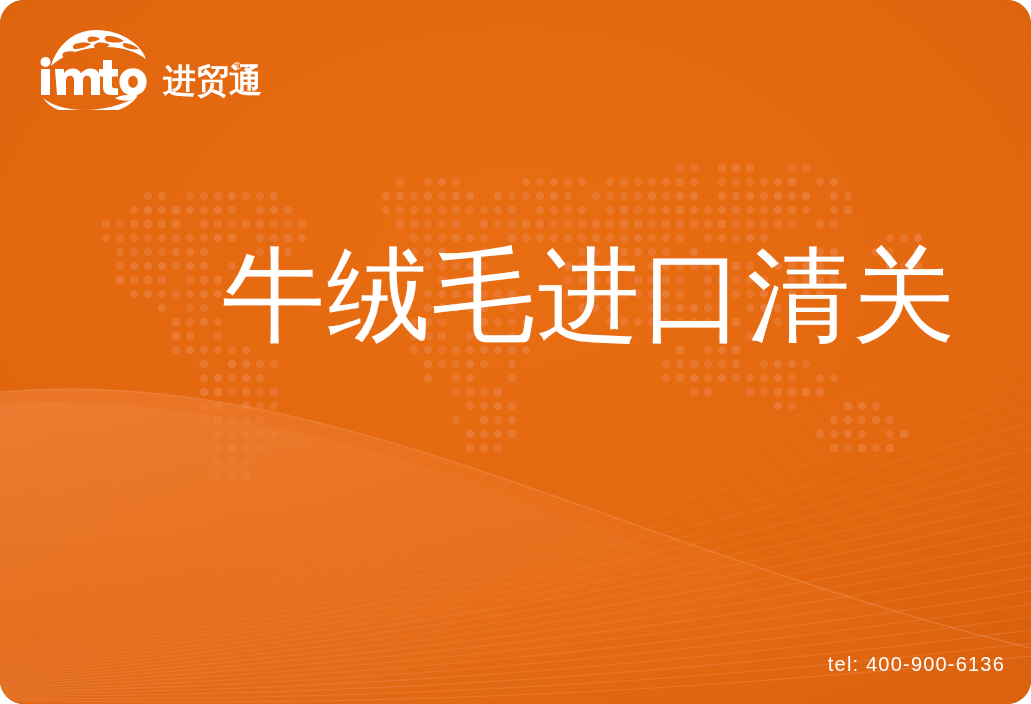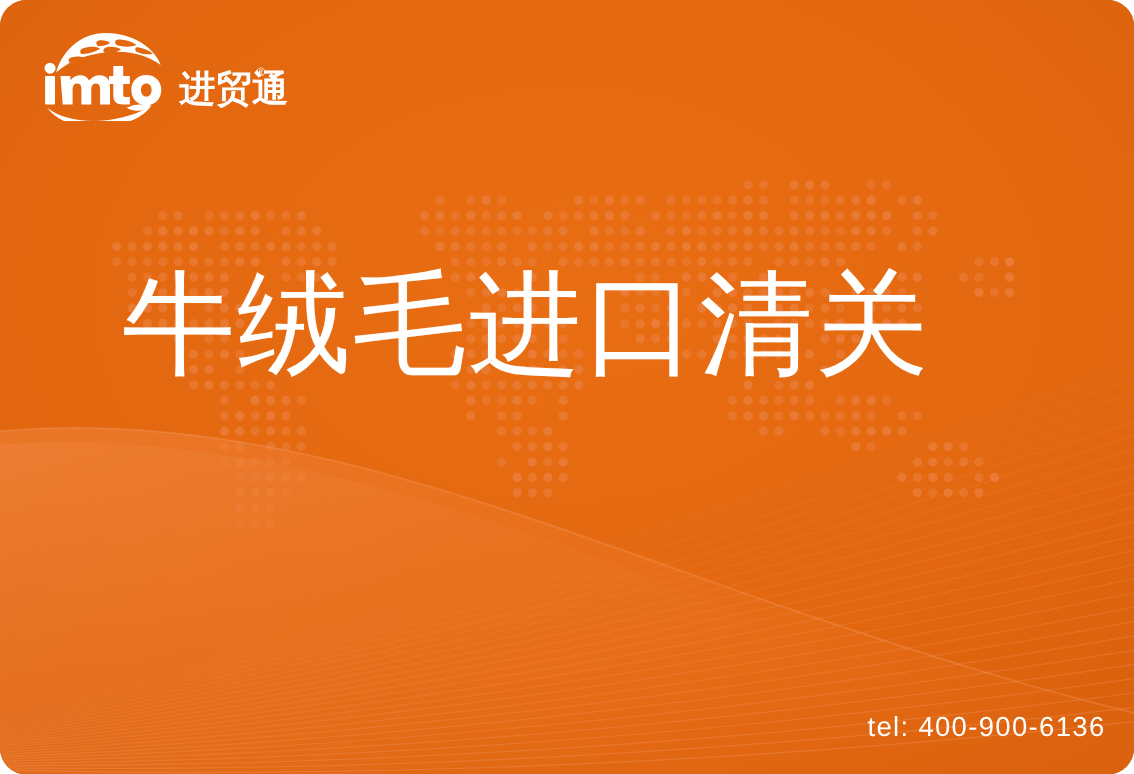--- a/index.html
+++ b/index.html
@@ -74,41 +74,41 @@
     font-size: 11px;
     line-height: 1;
   }
 
   
   #headline {
     position: absolute;
     left: 0;
     top: 232px;
     width: 957px;
-    text-align: center;
+    text-align: right;
     color: #ffffff;
     font-family: "DejaVu Sans", "Liberation Sans", sans-serif;
     font-weight: 300;
     font-size: 103px;
     line-height: 1.24;
     letter-spacing: 2px;
     text-shadow: 0 0 1px rgba(255,255,255,.25);
   }
   #headline .line {
     display: block;
     white-space: nowrap;
   }
 
   
   #tel {
     position: absolute;
     right: 26px;
     bottom: 28px;
     color: #ffffff;
-    font-size: 25px;
+    font-size: 20px;
     font-weight: 400;
     letter-spacing: 1.2px;
     white-space: nowrap;
     font-family: "Liberation Sans", "DejaVu Sans", sans-serif;
     margin-left: 46px;
   }
 </style>
 </head>
 <body>
 

